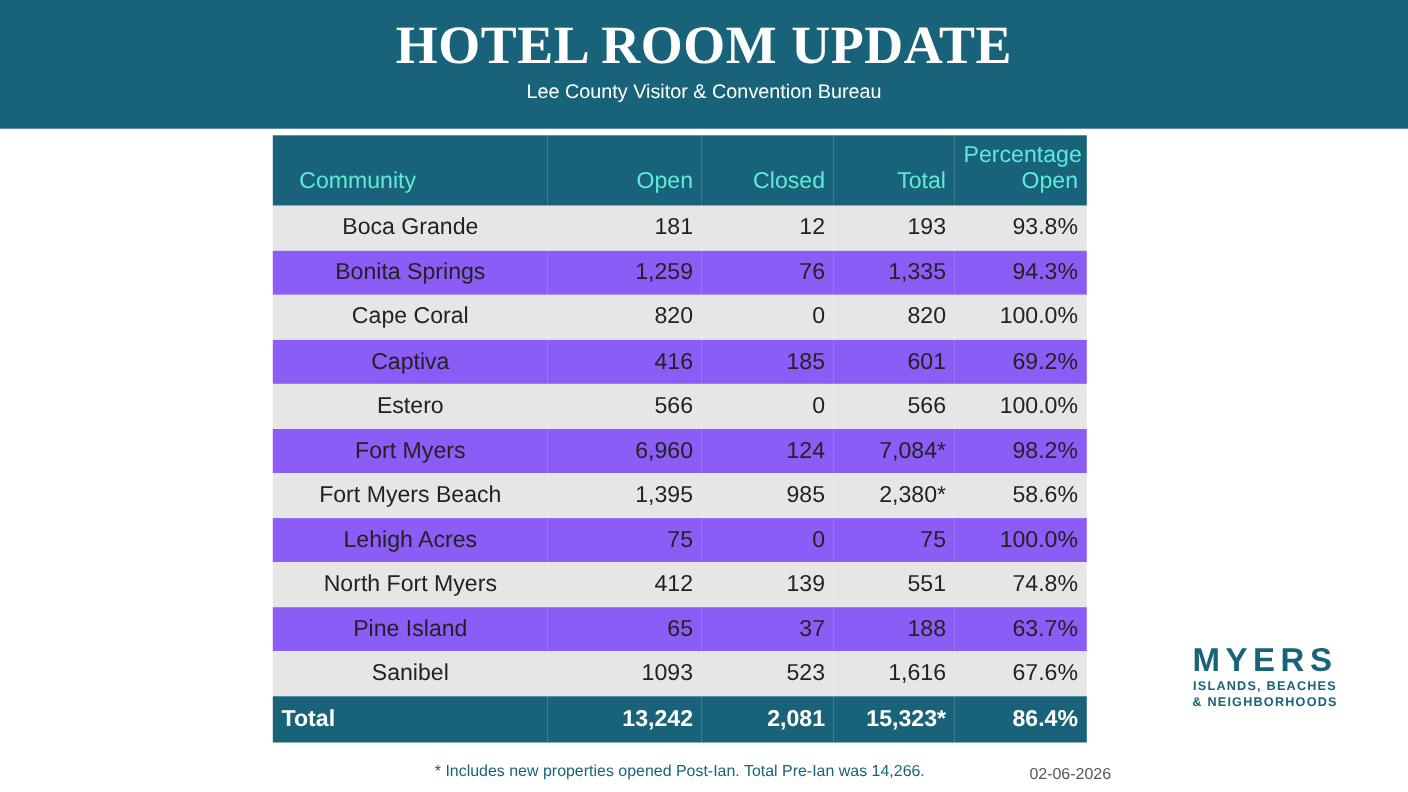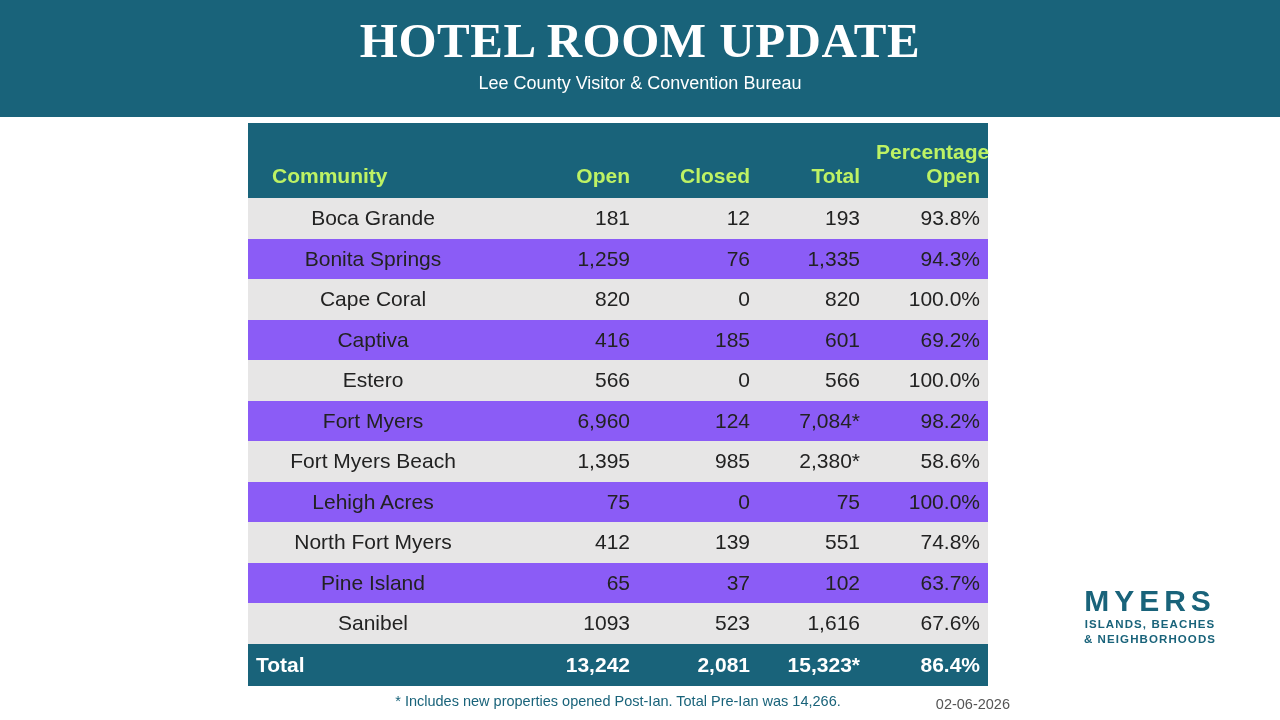--- a/index.html
+++ b/index.html
@@ -53,26 +53,26 @@
     table-layout: fixed;
   }
   table.room-table col.c-community { width: 250px; }
   table.room-table col.c-open { width: 140px; }
   table.room-table col.c-closed { width: 120px; }
   table.room-table col.c-total { width: 110px; }
   table.room-table col.c-pct { width: 120px; }
 
   thead th {
     background: #19637a;
-    color: #bef264;
+    color: #5eead4;
     font-size: 21px;
-    font-weight: bold;
+    font-weight: normal;
     vertical-align: bottom;
     padding: 0 8px 10px 8px;
-    height: 75px;
+    height: 64px;
     box-sizing: border-box;
   }
   thead th.left { text-align: left; padding-left: 24px; }
   thead th.right { text-align: right; padding-right: 8px; }
 
   tbody td {
     font-size: 21px;
     color: #222222;
     height: 40.5px;
     padding: 0 8px;
@@ -241,21 +241,21 @@
         <td class="left">North Fort Myers</td>
         <td class="right">412</td>
         <td class="right">139</td>
         <td class="right">551</td>
         <td class="right">74.8%</td>
       </tr>
       <tr class="plain">
         <td class="left">Pine Island</td>
         <td class="right">65</td>
         <td class="right">37</td>
-        <td class="right">102</td>
+        <td class="right">188</td>
         <td class="right">63.7%</td>
       </tr>
       <tr class="alt">
         <td class="left">Sanibel</td>
         <td class="right">1093</td>
         <td class="right">523</td>
         <td class="right">1,616</td>
         <td class="right">67.6%</td>
       </tr>
     </tbody>

